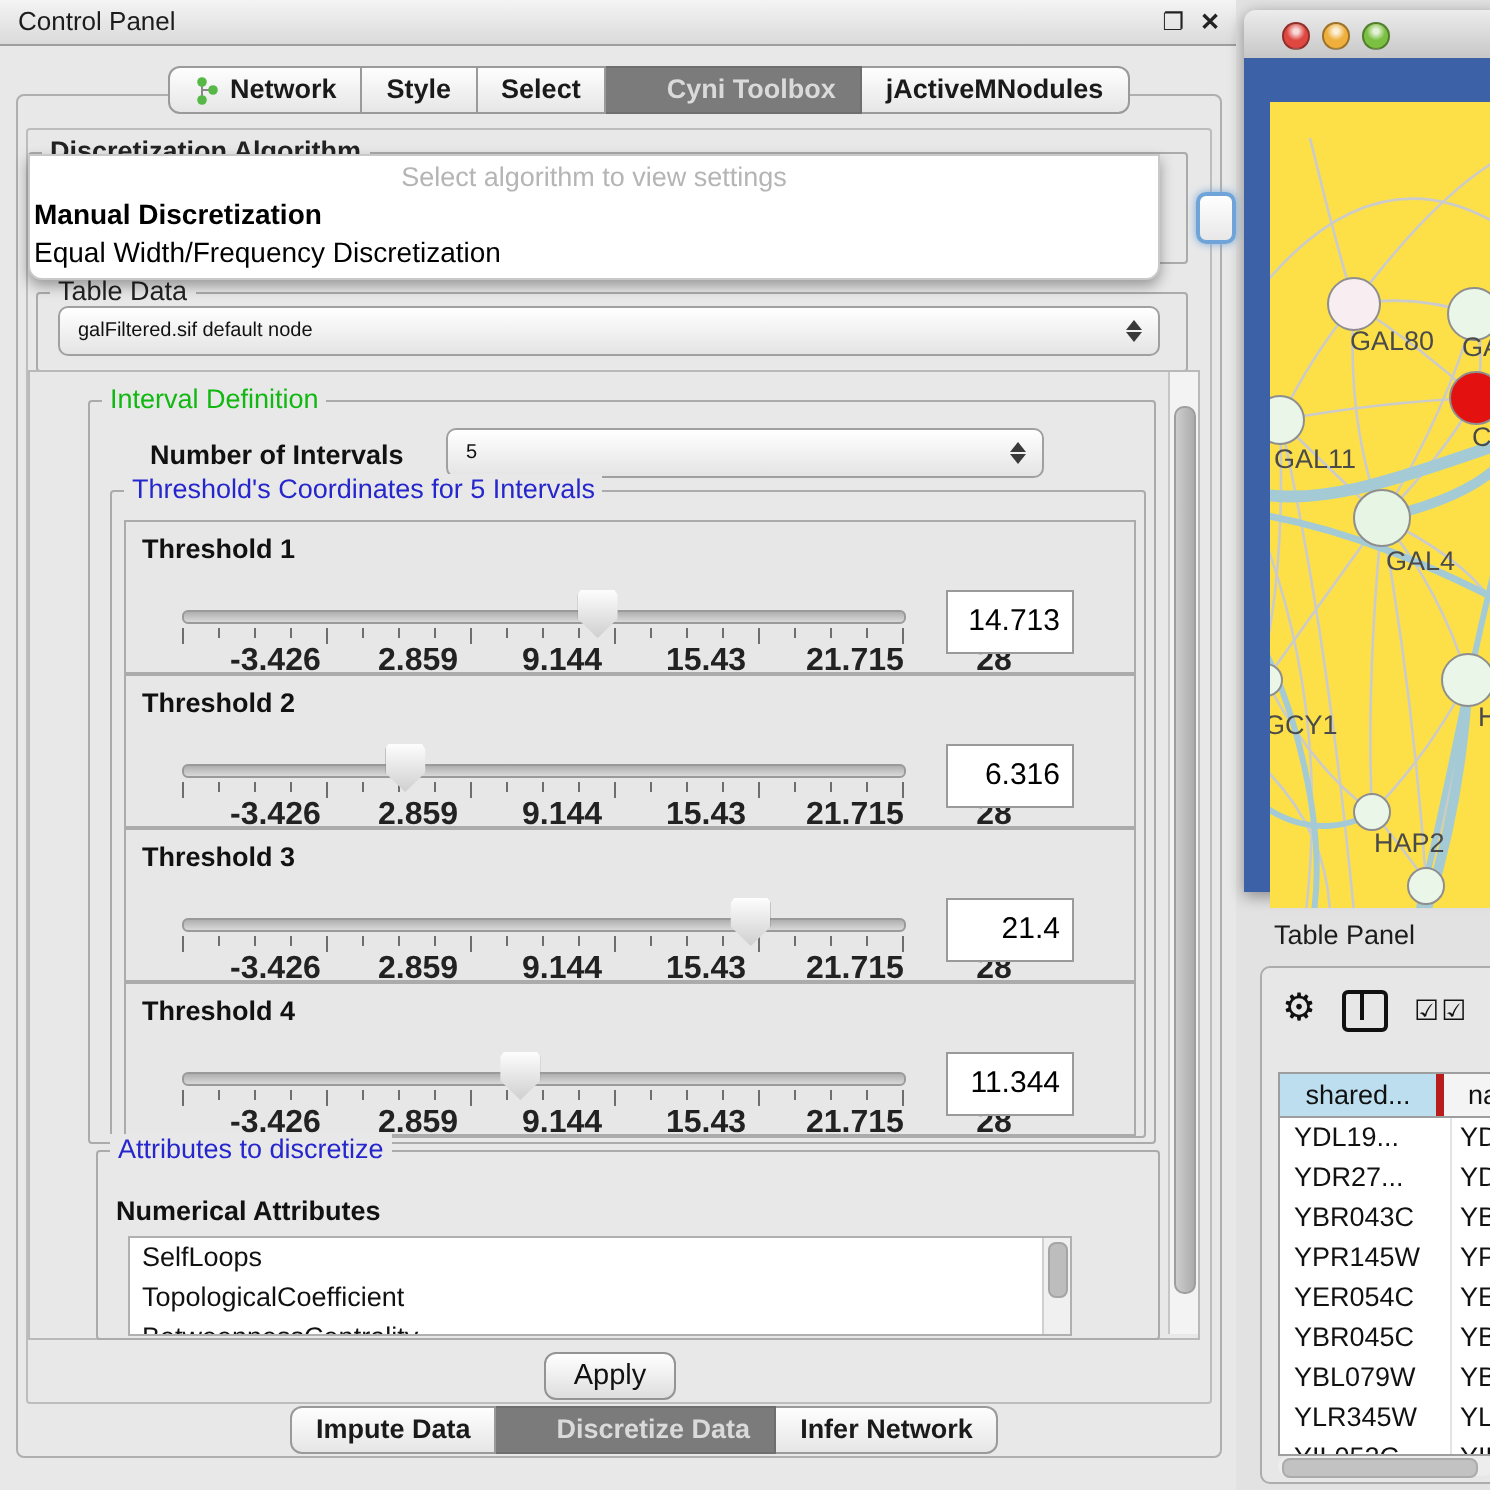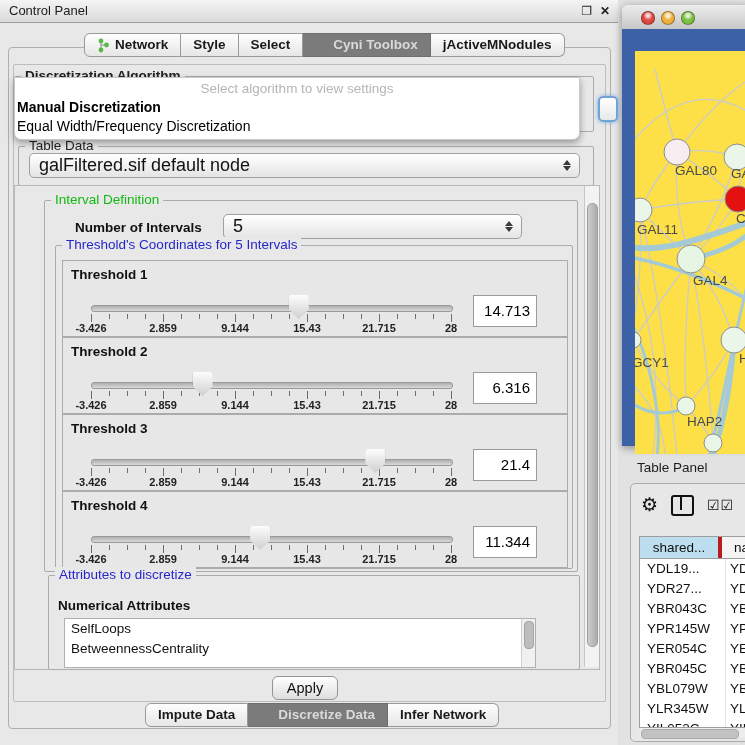--- a/index.html
+++ b/index.html
@@ -26,21 +26,21 @@
   .seg-tab:last-child{border-radius:0 6px 6px 0;}
   .seg-tab.sel{background:#7B7B7B;color:#DADADA;border-color:#6E6E6E;padding-left:30px;}
   
   .groupbox{position:absolute;border:1px solid #ABABAB;border-radius:2px;}
   .group-title{position:absolute;top:-9px;left:6px;background:#E8E8E8;padding:0 4px;font-size:13.5px;white-space:nowrap;}
   .gt-green{color:#12B812;}
   .gt-blue{color:#2626CD;}
   .gt-dark{color:#222;}
   
   .combo{position:absolute;background:linear-gradient(#FFFFFF,#E4E4E4);border:1px solid #A0A0A0;
-    border-radius:5px;font-size:18px;color:#111;line-height:23px;padding-left:9px;}
+    border-radius:5px;font-size:10px;color:#111;line-height:23px;padding-left:9px;}
   .combo .arrows{position:absolute;right:8px;top:0;height:100%;display:flex;flex-direction:column;
     justify-content:center;gap:1px;color:#444;}
   .combo .arrows i{border-left:4px solid transparent;border-right:4px solid transparent;display:block;}
   .arr-up{border-bottom:5px solid #3a3a3a;}
   .arr-down{border-top:5px solid #3a3a3a;}
   
   #algo-popup{position:absolute;left:14px;top:77px;width:564px;height:61px;background:#FFFFFF;
     border:1px solid #C9C9C9;border-radius:0 0 7px 7px;box-shadow:0 3px 7px rgba(0,0,0,0.35);z-index:40;}
   #algo-popup .ph{height:20px;line-height:21px;text-align:center;color:#B5B5B5;font-size:13.5px;}
   #algo-popup .item{height:19px;line-height:19px;padding-left:2px;font-size:14px;color:#000;white-space:nowrap;}
@@ -51,21 +51,21 @@
   #viewport{position:absolute;left:14px;top:185px;width:584px;height:483px;border:1px solid #B9B9B9;background:#E8E8E8;}
   #main-vscroll{position:absolute;left:584px;top:186px;width:14px;height:481px;background:#F3F3F3;border-left:1px solid #C6C6C6;z-index:5;}
   #main-vscroll .thumb{position:absolute;left:2px;top:17px;width:9px;height:442px;border-radius:5px;
     background:linear-gradient(90deg,#CDCDCD,#ACACAC);border:1px solid #9E9E9E;}
   
   .thr-panel{position:absolute;left:6px;width:504px;height:75px;background:#E7E7E7;border:1px solid #ABABAB;}
   .thr-label{position:absolute;left:8px;top:6px;font-size:13.5px;font-weight:bold;color:#111;}
   .thr-track{position:absolute;left:28px;top:44px;width:360px;height:5px;border-radius:3px;
     background:linear-gradient(#AFAFAF,#D9D9D9);border:1px solid #9A9A9A;}
   .tick{position:absolute;width:1px;background:#6E6E6E;}
-  .tick-label{position:absolute;top:61px;width:44px;text-align:center;font-size:11px;font-weight:bold;color:#222;}
+  .tick-label{position:absolute;top:61px;width:44px;text-align:center;font-size:16px;font-weight:bold;color:#222;margin-left:46px;}
   .thr-thumb{position:absolute;top:34px;width:20px;height:24px;
     background:linear-gradient(#FDFDFD,#CFCFCF);
     clip-path:polygon(8% 0,92% 0,100% 10%,100% 60%,50% 100%,0 60%,0 10%);
     filter:drop-shadow(0 0 1px #777);}
   .thr-value{position:absolute;left:410px;top:34px;width:56px;height:30px;background:#FFF;border:1px solid #9A9A9A;
     font-size:15px;color:#000;text-align:right;line-height:30px;padding-right:6px;}
   
   #attr-list{position:absolute;left:64px;top:618px;width:470px;height:48px;background:#FFF;border:1px solid #B0B0B0;overflow:hidden;}
   .attr-item{height:20px;line-height:20px;font-size:13.5px;color:#111;padding-left:6px;white-space:nowrap;}
   #attr-vscroll{position:absolute;right:0;top:0;width:13px;height:100%;background:#F0F0F0;border-left:1px solid #D0D0D0;}
@@ -323,20 +323,21 @@
       </div>
     </div>
 
     <div class="groupbox" style="left:48px;top:575px;width:530px;height:93px;">
       <span class="group-title gt-blue">Attributes to discretize</span>
     </div>
     <span class="bold" style="position:absolute;left:58px;top:598px;font-size:13.5px;color:#111;">Numerical Attributes</span>
     <div id="attr-list">
       <div id="attr-items">
           <div class="attr-item">SelfLoops</div>
+          <div class="attr-item">TopologicalCoefficient</div>
           <div class="attr-item">BetweennessCentrality</div>
         </div>
       <div id="attr-vscroll">
           <div class="thumb"></div>
         </div>
     </div>
 
     <div id="apply-btn">Apply</div>
     <div id="bottom-tabbar">
         <div class="seg-tab">Impute Data</div>

